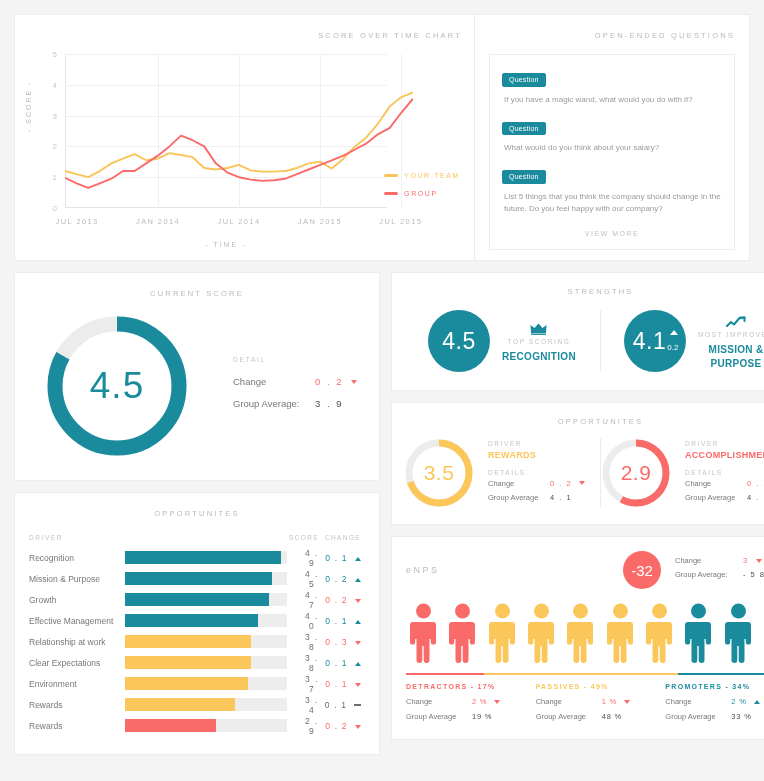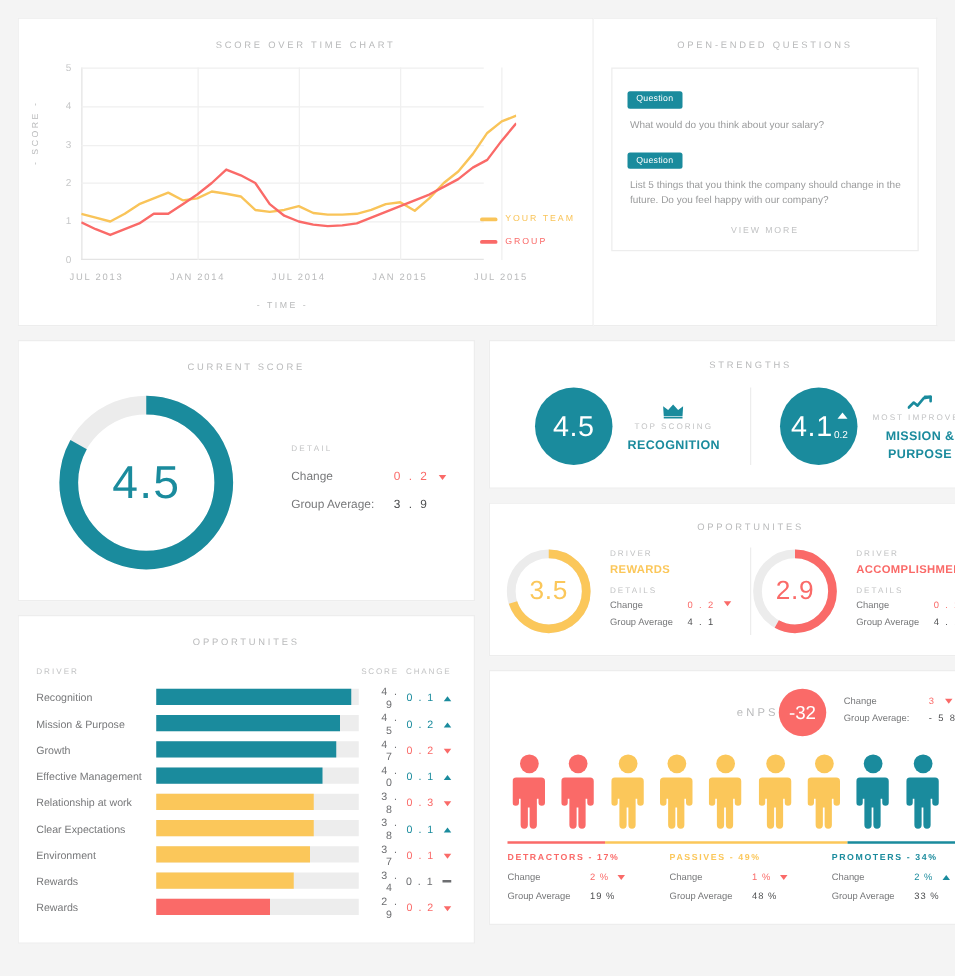--- a/index.html
+++ b/index.html
@@ -11,21 +11,21 @@
     overflow: hidden;
   }
   .page { padding: 14px; display: flex; flex-direction: column; gap: 11px; }
 
   .panel { background: #ffffff; border: 1px solid #ededed; }
 
   .panel-title {
     font-size: 7.5px; letter-spacing: 2.2px; color: #b9babb;
     text-transform: uppercase; text-align: center; font-weight: 400;
   }
-  .panel-title.left { text-align: center; }
+  .panel-title.left { text-align: right; }
 
   
   .row1 { display: flex; gap: 0; }
   .chart-panel { flex: 0 0 461px; padding: 16px 12px 10px 12px; }
   .oeq-panel { flex: 1; padding: 16px 14px 10px 14px; border-left: none; }
 
   .chart-wrap { position: relative; height: 196px; margin-top: 14px; }
   .ylabel {
     position: absolute; left: -2px; top: 78px;
     transform: rotate(-90deg); transform-origin: left top;
@@ -134,21 +134,21 @@
   .ring-info { width: 112px; }
   .ri-label { font-size: 6.5px; letter-spacing: 1.6px; color: #c2c3c4; margin-bottom: 3px; }
   .ri-driver { font-size: 9px; font-weight: bold; letter-spacing: .3px; margin-bottom: 9px; }
   .ri-row { display: flex; align-items: center; font-size: 7.5px; color: #77787a; margin-bottom: 5px; }
   .ri-key { width: 62px; }
   .ri-val { letter-spacing: 1.5px; }
 
   
   .enps-panel { padding: 14px 14px 12px 14px; }
   .enps-top { display: flex; align-items: center; }
-  .enps-title { font-size: 9px; letter-spacing: 2.5px; color: #b9babb; flex: 1; text-align: right; }
+  .enps-title { font-size: 9px; letter-spacing: 2.5px; color: #b9babb; flex: 1; }
   .enps-badge {
     width: 38px; height: 38px; border-radius: 50%; background: #fa6a68;
     color: #fff; display: flex; align-items: center; justify-content: center;
     font-size: 15px; margin-right: 14px;
   }
   .enps-detail { width: 120px; }
   .ed-row { display: flex; align-items: center; font-size: 7.5px; color: #77787a; margin-bottom: 5px; }
   .ed-key { width: 68px; }
   .ed-val { letter-spacing: 1.5px; }
   .people { display: flex; justify-content: space-between; align-items: flex-end; margin: 14px 4px 0 4px; height: 62px; }
@@ -211,20 +211,21 @@
               <span class="legend-text" style="color:#fa6a68">GROUP</span>
             </div>
           </div>
       </div>
     </div>
 
     <div class="panel oeq-panel">
       <div class="panel-title left">OPEN-ENDED QUESTIONS</div>
       <div class="oeq-box">
         <div id="questions">
+            <div><span class="q-badge">Question</span><div class="q-text">If you have a magic wand, what would you do with it?</div></div>
             <div><span class="q-badge">Question</span><div class="q-text">What would do you think about your salary?</div></div>
             <div><span class="q-badge">Question</span><div class="q-text">List 5 things that you think the company should change in the future. Do you feel happy with our company?</div></div>
           </div>
         <div class="view-more">VIEW MORE</div>
       </div>
     </div>
 
   </div>
 
   <div class="row2">

